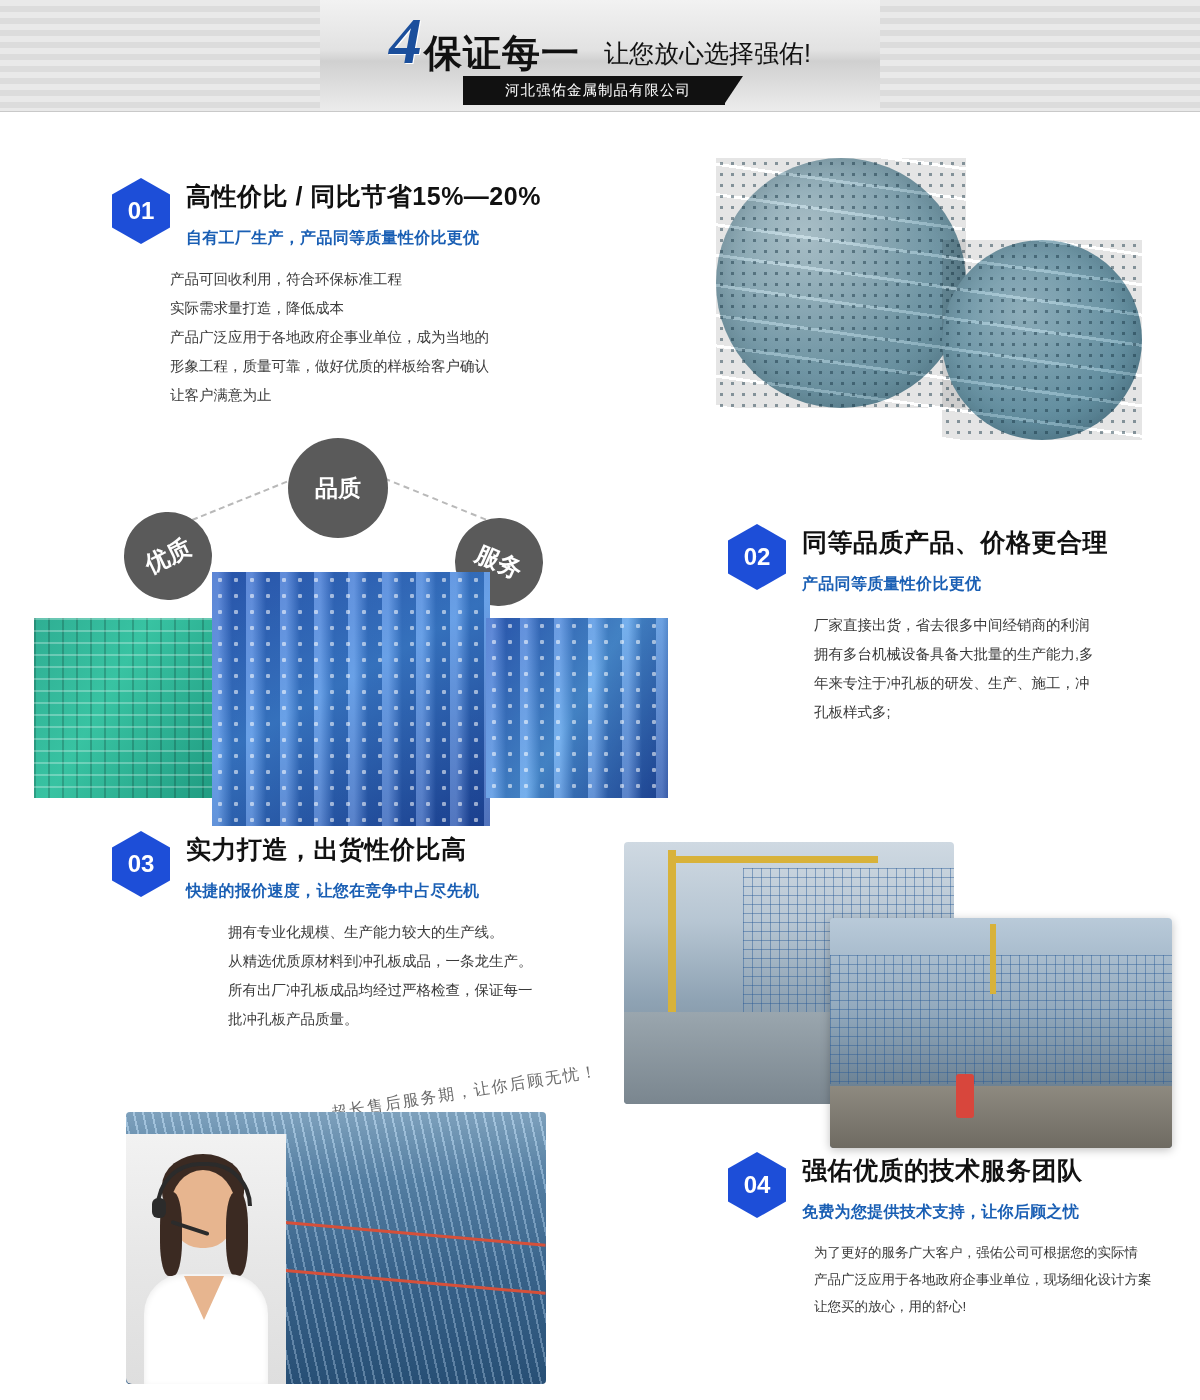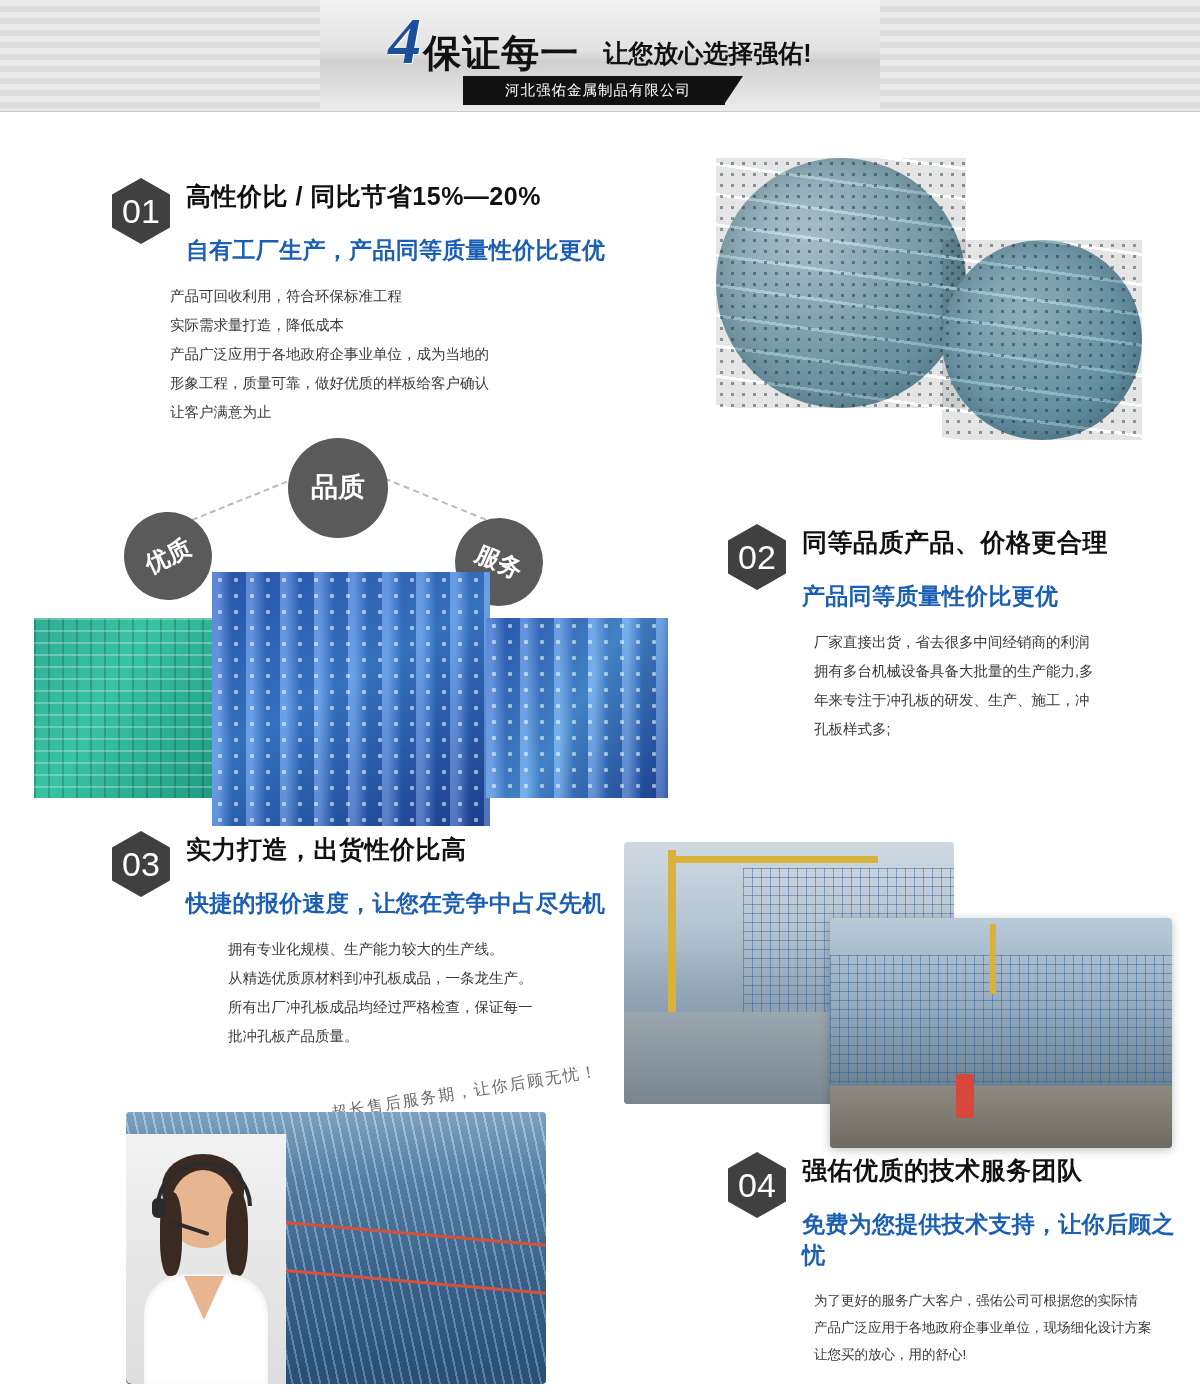--- a/index.html
+++ b/index.html
@@ -35,21 +35,21 @@
     font-family: "Liberation Serif", serif;
     font-size: 66px; font-weight: bold; font-style: italic;
     color: #1b4f9c; line-height: 1; letter-spacing: -2px;
     text-shadow: 1px 1px 0 #ffffff;
   }
   .hl-main {
     font-size: 38px; font-weight: bold; color: #111; line-height: 1.05;
     letter-spacing: 1px;
   }
   .hl-sub {
-    font-size: 25px; font-weight: bold; color: #111; margin-left: 20px;
+    font-size: 25px; font-weight: normal; color: #111; margin-left: 20px;
     padding-bottom: 4px;
   }
   .header-ribbon {
     margin-top: 2px;
     position: relative;
     background: #111; color: #fff;
     font-size: 14.5px; letter-spacing: 1px;
     padding: 5px 34px 5px 30px;
     transform: skewX(0deg);
   }
@@ -60,32 +60,32 @@
     border-left: 18px solid #111;
   }
   .header-ribbon::before {
     content: ""; position: absolute; left: -12px; top: 0; height: 100%;
     width: 12px; background: #111;
   }
 
   
   .badge {
     width: 58px; height: 66px; flex: 0 0 58px;
-    background: #404040;
+    background: #1d4ed8;
     clip-path: polygon(50% 0%, 100% 25%, 100% 75%, 50% 100%, 0% 75%, 0% 25%);
-    color: #fff; font-size: 34px; font-weight: normal;
+    color: #fff; font-size: 24px; font-weight: bold;
     display: flex; align-items: center; justify-content: center;
     font-family: "Liberation Sans", sans-serif;
   }
 
   .block { position: absolute; }
   .block-head { display: flex; align-items: flex-start; gap: 16px; }
   .titles { padding-top: 2px; }
   .t1 { font-size: 25px; font-weight: bold; color: #111; letter-spacing: 0.5px; }
-  .t2 { font-size: 23px; font-weight: bold; color: #1a5fb4; margin-top: 22px; letter-spacing: 0.3px; }
+  .t2 { font-size: 16px; font-weight: bold; color: #1a5fb4; margin-top: 15px; letter-spacing: 0.3px; }
   .body-text {
     font-size: 14.5px; color: #3a3a3a; line-height: 2.0; margin-top: 16px;
   }
   .body-text div { white-space: nowrap; }
 
   
   .img { position: absolute; overflow: hidden; }
 
   
   .circle-big {
@@ -115,21 +115,21 @@
       rgba(0,0,0,.10) 3px, rgba(0,0,0,.10) 30px);
   }
 
   
   .bubble {
     position: absolute; border-radius: 50%;
     background: #5a5a5a; color: #fff; font-weight: bold;
     display: flex; align-items: center; justify-content: center;
     text-align: center; line-height: 1.15;
   }
-  .bubble.big { width: 100px; height: 100px; font-size: 27px; text-align: right; }
+  .bubble.big { width: 100px; height: 100px; font-size: 23px; text-align: right; }
   .bubble.side { width: 88px; height: 88px; font-size: 24px; }
   .bubble.l { transform: rotate(-26deg); }
   .bubble.r { transform: rotate(24deg); }
   .dashes { position: absolute; border-top: 2px dashed #b9b9b9; }
 
   
   .green-panel {
     background: linear-gradient(120deg,#2fae93 0%, #38c3a2 40%, #1f9a80 100%);
   }
   .blue-panel {

